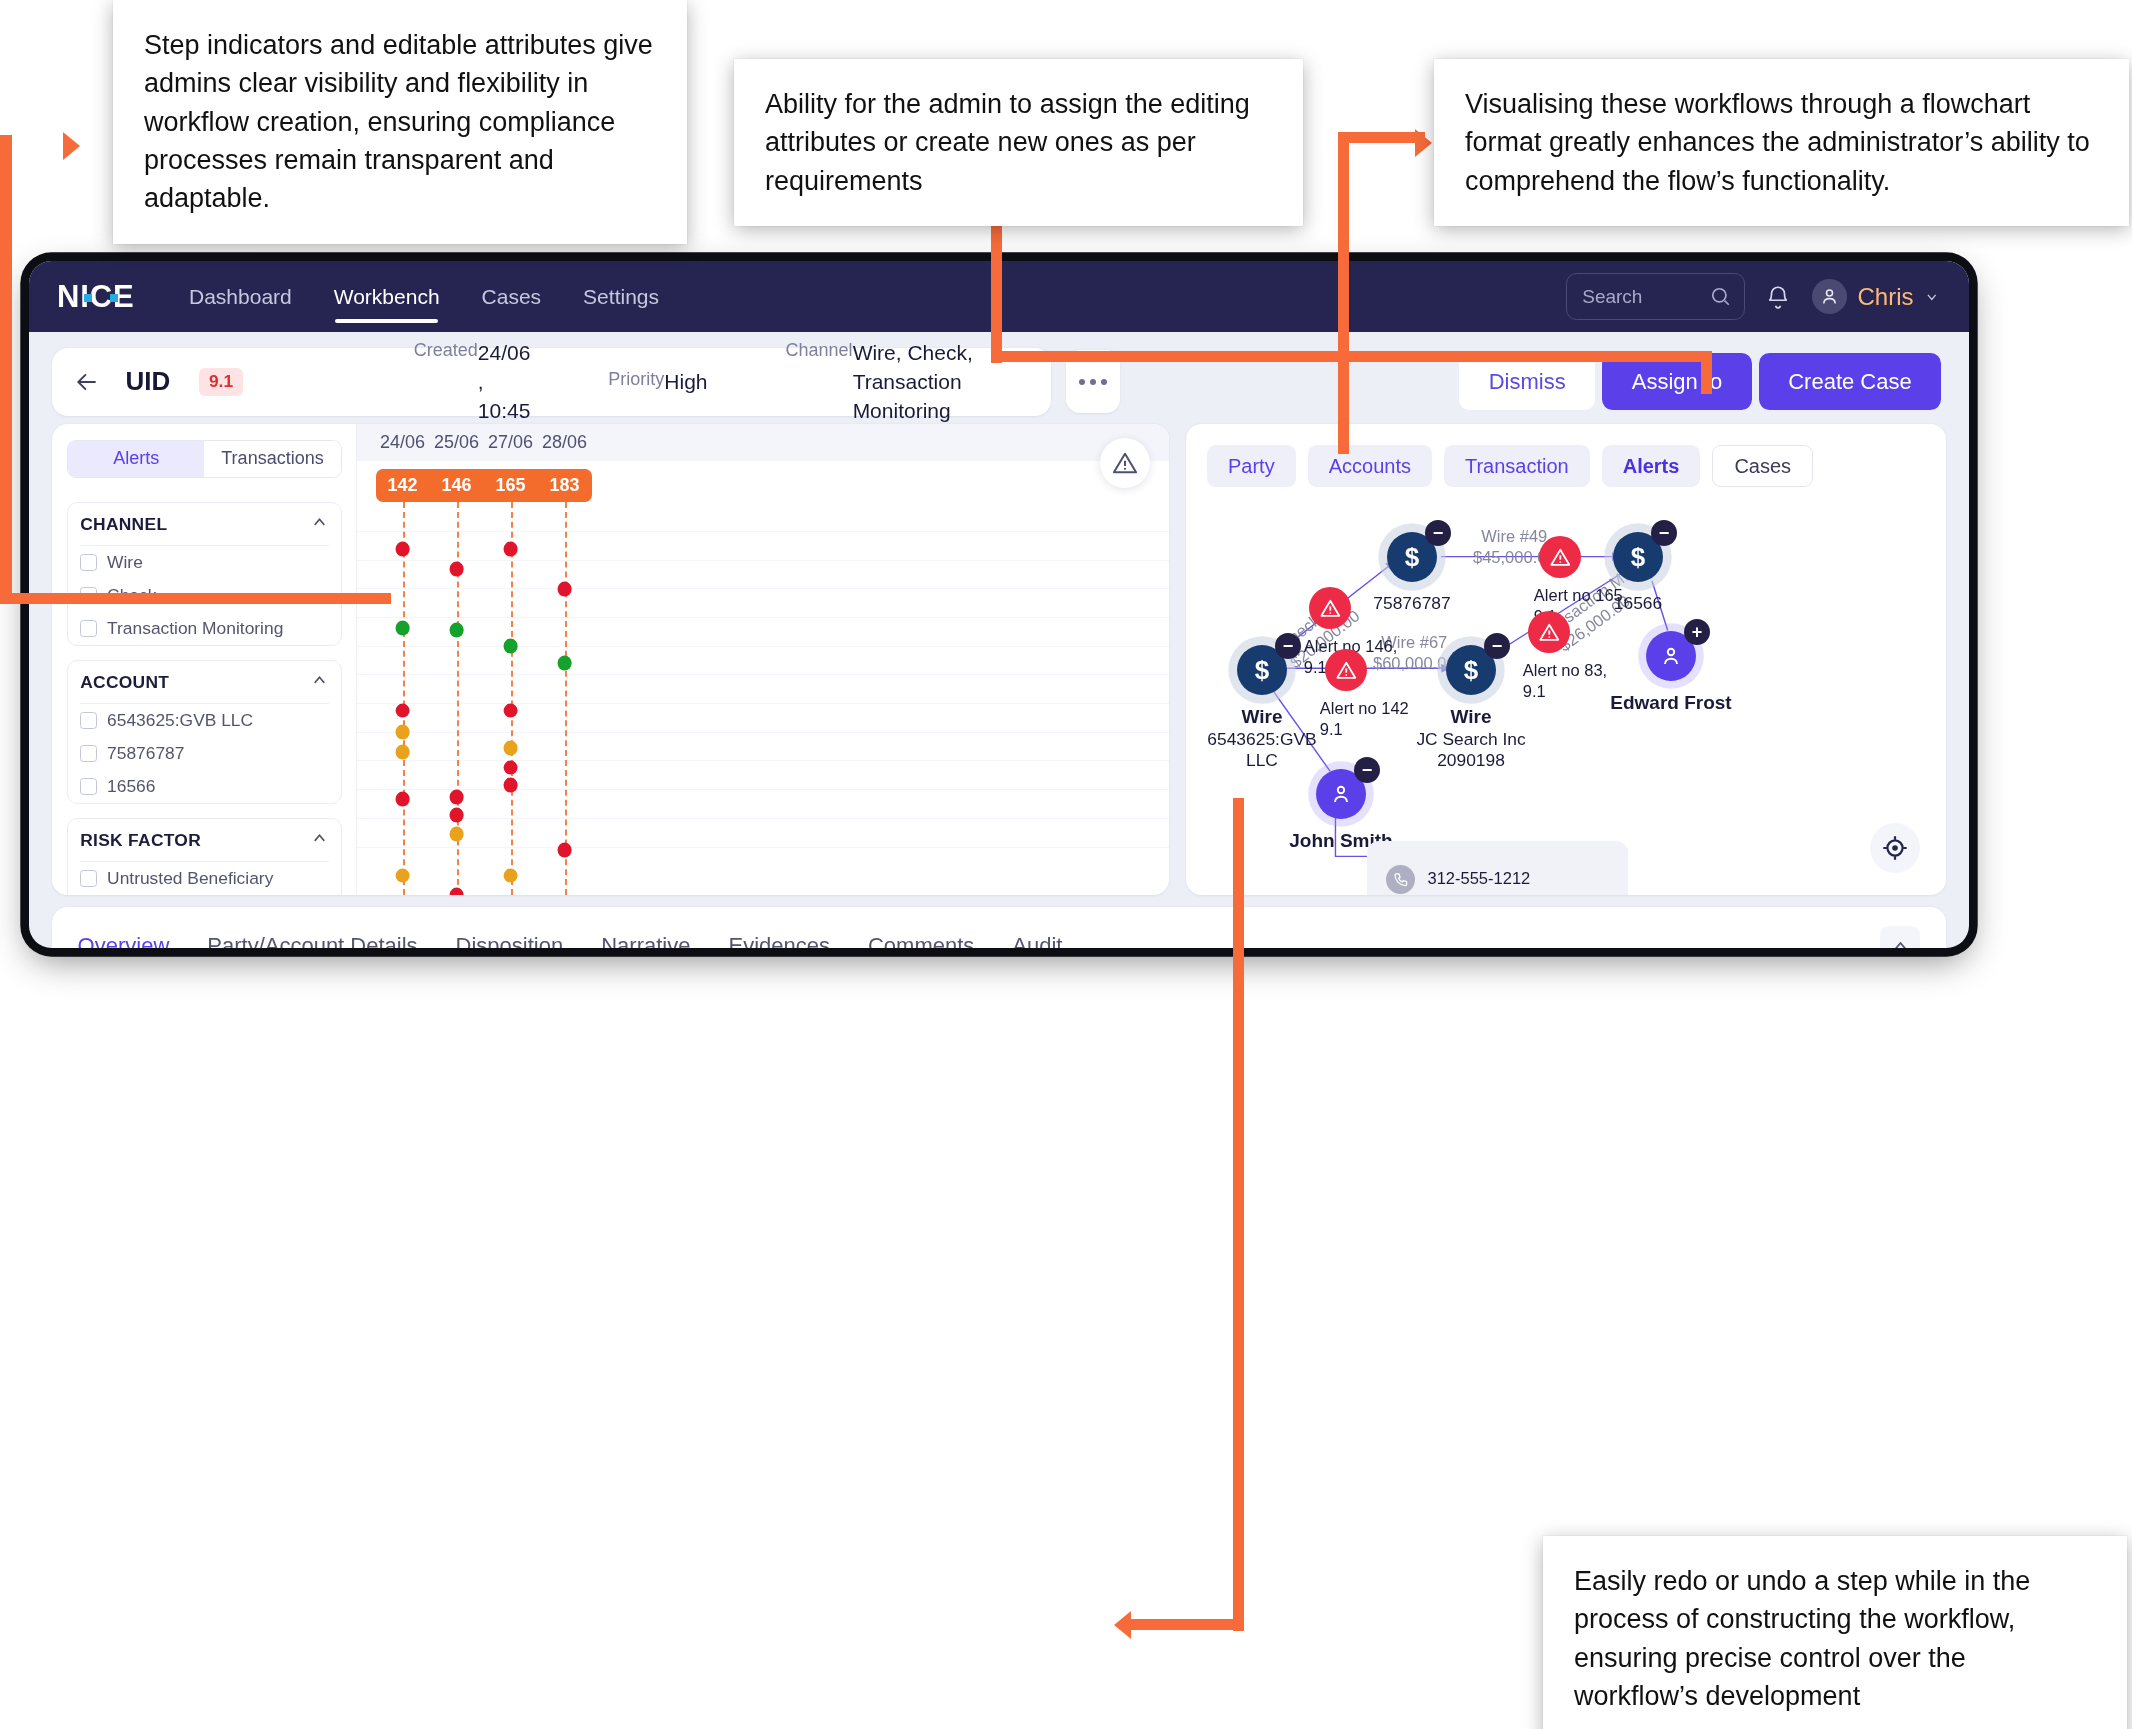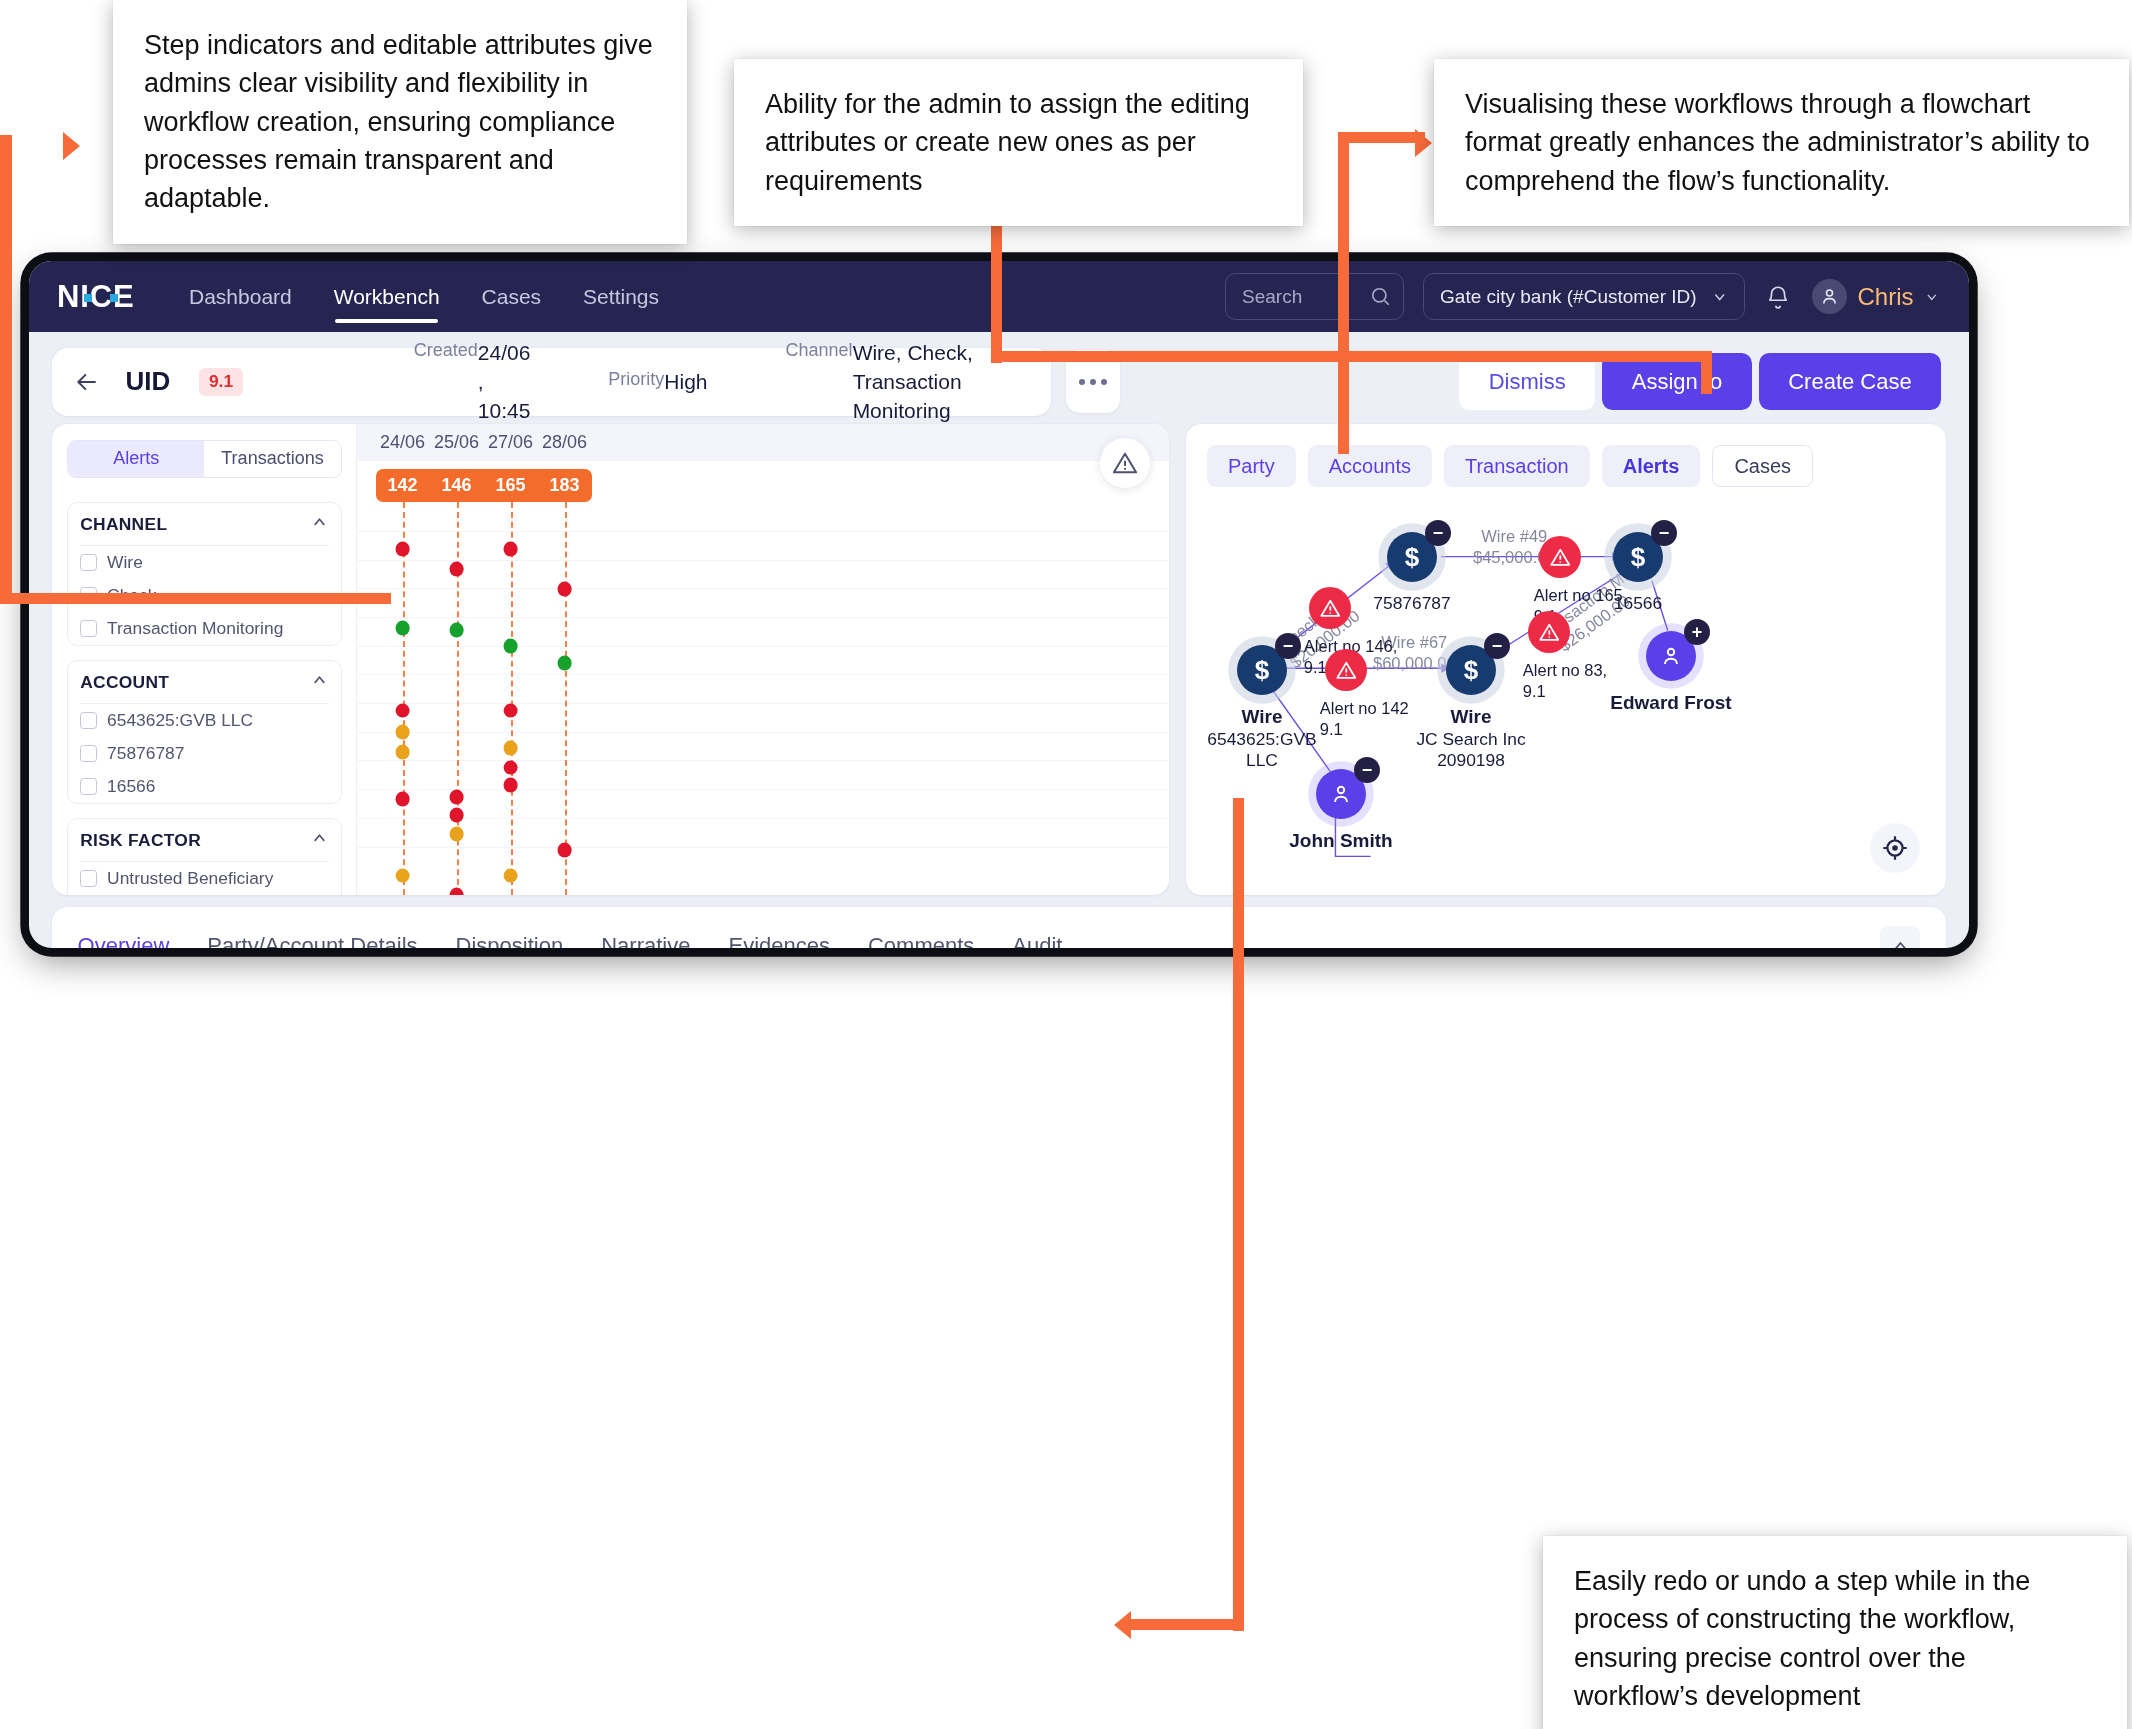--- a/index.html
+++ b/index.html
@@ -253,26 +253,20 @@
         <div class="navlink active">Workbench</div>
         <div class="navlink">Cases</div>
         <div class="navlink">Settings</div>
       </div>
       <div class="topnav-right">
         <div class="searchbox">
           <span>Search</span>
           <svg width="22.6" height="22.6" viewBox="0 0 24 24" fill="none" stroke="#A7A9C9" stroke-width="1.8">
             <circle cx="11" cy="11" r="7"></circle>
               <line x1="16.5" y1="16.5" x2="21" y2="21"></line>
-          </svg>
-        </div>
-        <div class="customer-select">
-          <span>Gate city bank (#Customer ID)</span>
-          <svg width="17.4" height="17.4" viewBox="0 0 24 24" fill="none" stroke="#C6C8E0" stroke-width="2">
-            <polyline points="6,9 12,16 18,9"></polyline>
           </svg>
         </div>
         <div class="bell">
           <svg width="26" height="26" viewBox="0 0 24 24" fill="none" stroke="#D6D7EA" stroke-width="1.6">
             <path d="M6 9a6 6 0 0 1 12 0c0 5 2 6 2 6H4s2-1 2-6z"></path>
               <path d="M10 20a2 2 0 0 0 4 0"></path>
           </svg>
         </div>
         <div class="usergroup">
           <div class="avatar">
@@ -637,20 +631,31 @@
                   <line x1="12" y1="10" x2="12" y2="14.5"></line>
                   <circle cx="12" cy="17" r="0.9" fill="#fff" stroke="none"></circle>
               </svg>
             </div>
             <div class="alert-lbl">
               <span>Alert no 83,</span><br>
               <span>9.1</span>
             </div>
           </div>
 
+          <div class="info-card" style="left:181px; top:341px;">
+            <div class="info-row">
+              <span class="info-ic">
+                <svg width="15.6" height="15.6" viewBox="0 0 24 24" fill="none" stroke="#fff" stroke-width="1.9">
+                  <path d="M5 3h4l2 5-2.5 1.5a12 12 0 0 0 6 6L16 13l5 2v4a2 2 0 0 1-2 2A17 17 0 0 1 3 5a2 2 0 0 1 2-2z"></path>
+                </svg>
+              </span>
+              <span class="info-tx">312-555-1212</span>
+            </div>
+
+          </div>
 
           <div class="focus-btn">
             <svg width="28" height="28" viewBox="0 0 24 24" fill="none" stroke="#23244A" stroke-width="1.9">
               <circle cx="12" cy="12" r="6.5"></circle>
                 <circle cx="12" cy="12" r="2.4" fill="#23244A" stroke="none"></circle>
               <line x1="12" y1="2" x2="12" y2="5"></line>
                 <line x1="12" y1="19" x2="12" y2="22"></line>
               <line x1="2" y1="12" x2="5" y2="12"></line>
                 <line x1="19" y1="12" x2="22" y2="12"></line>
             </svg>

